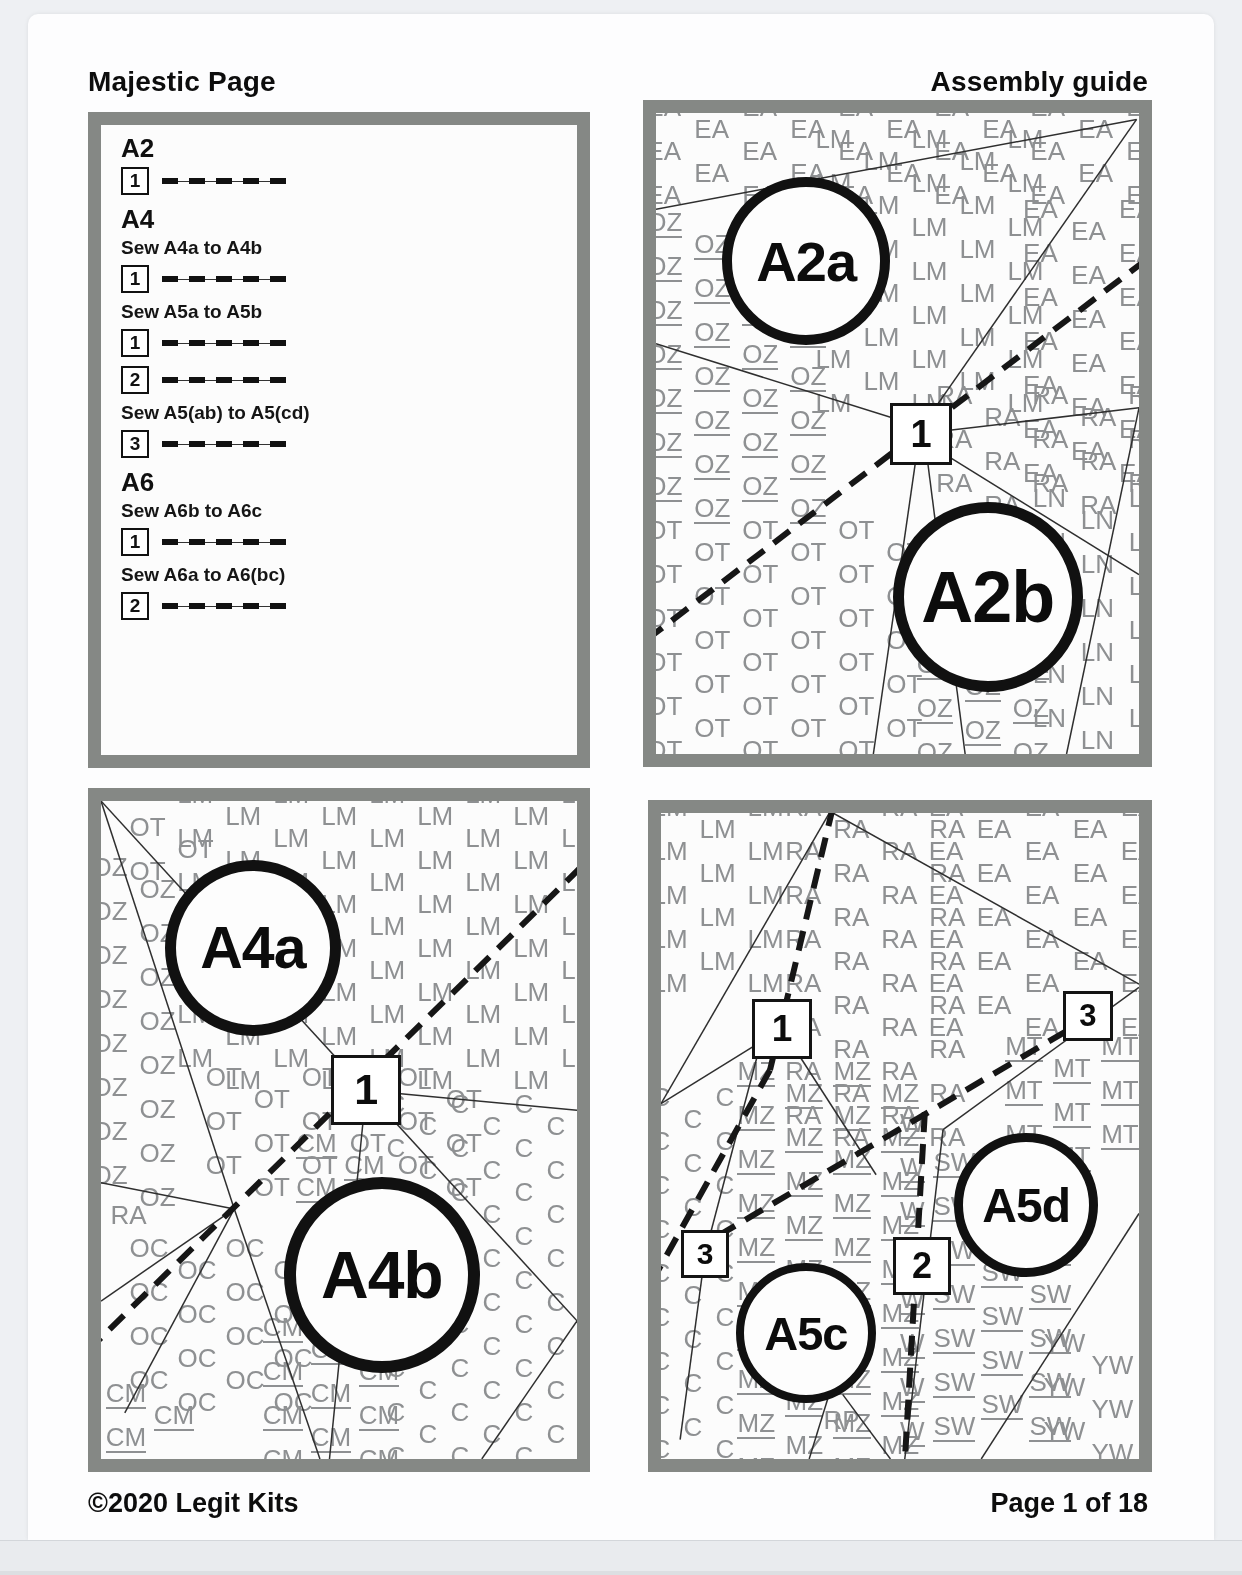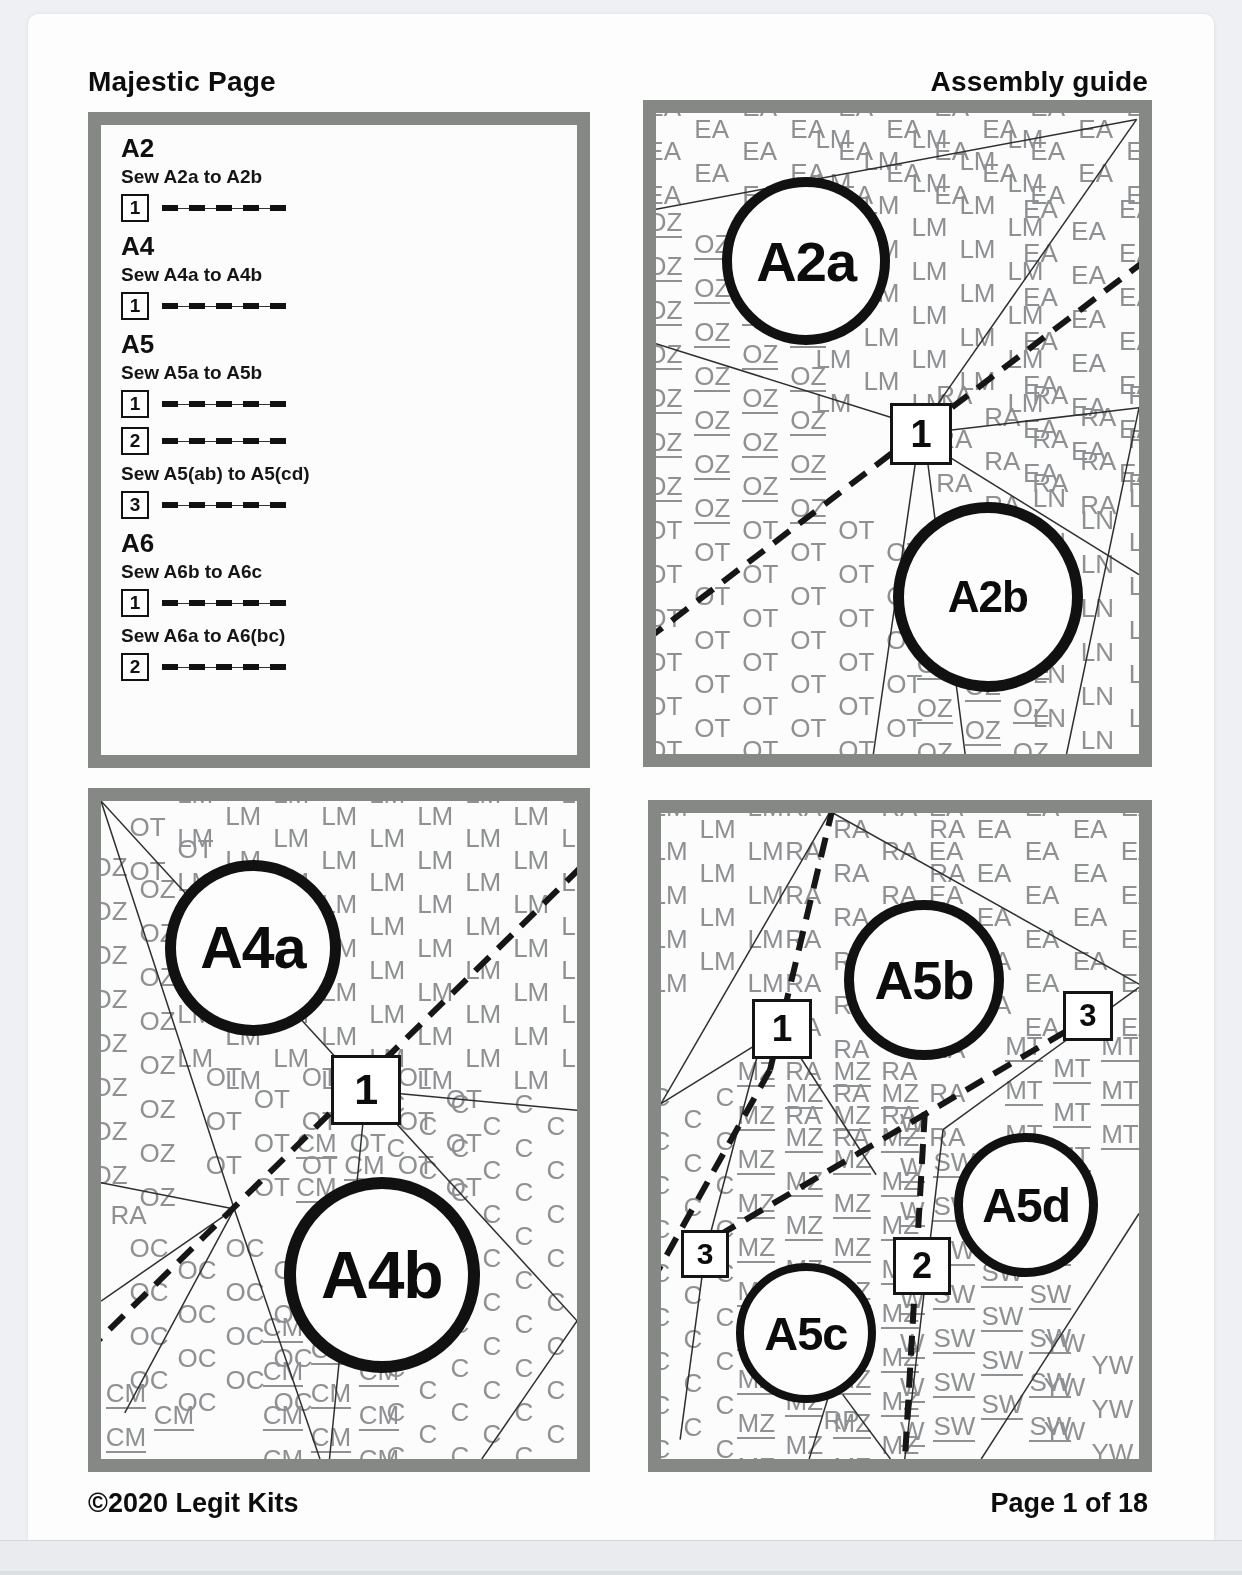--- a/index.html
+++ b/index.html
@@ -38,32 +38,30 @@
 
 <div class="stage">
   <div class="sheet"></div>
 
   <div class="hdr hdr-left">Majestic Page</div>
   <div class="hdr hdr-right">Assembly guide</div>
 
   <div class="panel panel-instructions">
     <div class="instr-inner" id="instructions">
         <div class="sec-title first">A2</div>
-        <div class="step-text">Sew A2a to A2b</div>
         <div class="step-row">
           <span class="num-box">1</span>
           <span class="dash-line"></span>
         </div>
         <div class="sec-title">A4</div>
         <div class="step-text">Sew A4a to A4b</div>
         <div class="step-row">
           <span class="num-box">1</span>
           <span class="dash-line"></span>
         </div>
-        <div class="sec-title">A5</div>
         <div class="step-text">Sew A5a to A5b</div>
         <div class="step-row">
           <span class="num-box">1</span>
           <span class="dash-line"></span>
         </div>
         <div class="step-row">
           <span class="num-box">2</span>
           <span class="dash-line"></span>
         </div>
         <div class="step-text">Sew A5(ab) to A5(cd)</div>
@@ -278,21 +276,21 @@
           <line x1="265.65000000000003" y1="326.91" x2="483" y2="461.52" stroke="#2f2f2f" stroke-width="1.5"></line>
           <line x1="270.48" y1="339.73" x2="309.12" y2="641" stroke="#2f2f2f" stroke-width="1.5"></line>
           <line x1="260.82" y1="339.73" x2="217.35" y2="641" stroke="#2f2f2f" stroke-width="1.5"></line>
           <line x1="483" y1="294.86" x2="410.55" y2="641" stroke="#2f2f2f" stroke-width="1.5"></line>
           <line x1="-9.66" y1="526.902" x2="492.66" y2="144.866" stroke="#161616" stroke-width="6" stroke-dasharray="20 12"></line>
         </svg>
         <div class="piece-circle" style="left: 66.213px; top: 64.071px; width: 168px; height: 168px; border-width: 10px;">
           <span style="font-size: 56px;">A2a</span>
         </div>
         <div class="piece-circle" style="left: 236.821px; top: 388.955px; width: 190px; height: 190px; border-width: 11px;">
-          <span style="font-size: 44px;">A2b</span>
+          <span style="font-size: 72px;">A2b</span>
         </div>
         <div class="step-marker" style="left: 234.167px; top: 290.141px; width: 62px; height: 62px; font-size: 38px;">1</div>
       </div>
     </div>
   <div class="panel" style="left: 88px; top: 788px; width: 502px; height: 684px;">
       <div class="diagram-inner">
         <span class="tile" style="left: 76.16px; top: -19.74px;">LM</span>
         <span class="tile" style="left: 172.16px; top: -19.74px;">LM</span>
         <span class="tile" style="left: 268.16px; top: -19.74px;">LM</span>
         <span class="tile" style="left: 364.16px; top: -19.74px;">LM</span>
@@ -696,23 +694,20 @@
           <line x1="320.26" y1="646" x2="478" y2="400.52" stroke="#2f2f2f" stroke-width="1.5"></line>
           <line x1="43.976" y1="441.21799999999996" x2="19.12" y2="626.62" stroke="#2f2f2f" stroke-width="1.5"></line>
           <line x1="43.976" y1="441.21799999999996" x2="95.60000000000001" y2="245.48" stroke="#2f2f2f" stroke-width="1.5"></line>
           <line x1="172.07999999999998" y1="568.48" x2="148.18" y2="646" stroke="#2f2f2f" stroke-width="1.5"></line>
           <line x1="181.64000000000001" y1="581.4" x2="229.44" y2="646" stroke="#2f2f2f" stroke-width="1.5"></line>
           <line x1="172.07999999999998" y1="-6.46" x2="108.98400000000001" y2="257.108" stroke="#161616" stroke-width="6" stroke-dasharray="20 12"></line>
           <line x1="108.98400000000001" y1="257.108" x2="-14.34" y2="478.04" stroke="#161616" stroke-width="6" stroke-dasharray="20 12"></line>
           <line x1="29.157999999999998" y1="439.28000000000003" x2="430.2" y2="203.49" stroke="#161616" stroke-width="6" stroke-dasharray="20 12"></line>
           <line x1="263.856" y1="299.09799999999996" x2="243.78" y2="649.2299999999999" stroke="#161616" stroke-width="6" stroke-dasharray="20 12"></line>
         </svg>
-        <div class="piece-circle" style="left: 182.9px; top: 87.314px; width: 160px; height: 160px; border-width: 10px;">
-          <span style="font-size: 54px;">A5b</span>
-        </div>
         <div class="piece-circle" style="left: 74.834px; top: 450.03px; width: 140px; height: 140px; border-width: 8px;">
           <span style="font-size: 47px;">A5c</span>
         </div>
         <div class="piece-circle" style="left: 293.192px; top: 320.122px; width: 144px; height: 144px; border-width: 9px;">
           <span style="font-size: 48px;">A5d</span>
         </div>
         <div class="step-marker" style="left: 90.934px; top: 185.764px; width: 60px; height: 60px; font-size: 37px;">1</div>
         <div class="step-marker" style="left: 401.854px; top: 177.844px; width: 50px; height: 50px; font-size: 31px;">3</div>
         <div class="step-marker" style="left: 19.976px; top: 417.218px; width: 48px; height: 48px; font-size: 30px;">3</div>
         <div class="step-marker" style="left: 231.988px; top: 423.846px; width: 58px; height: 58px; font-size: 36px;">2</div>

